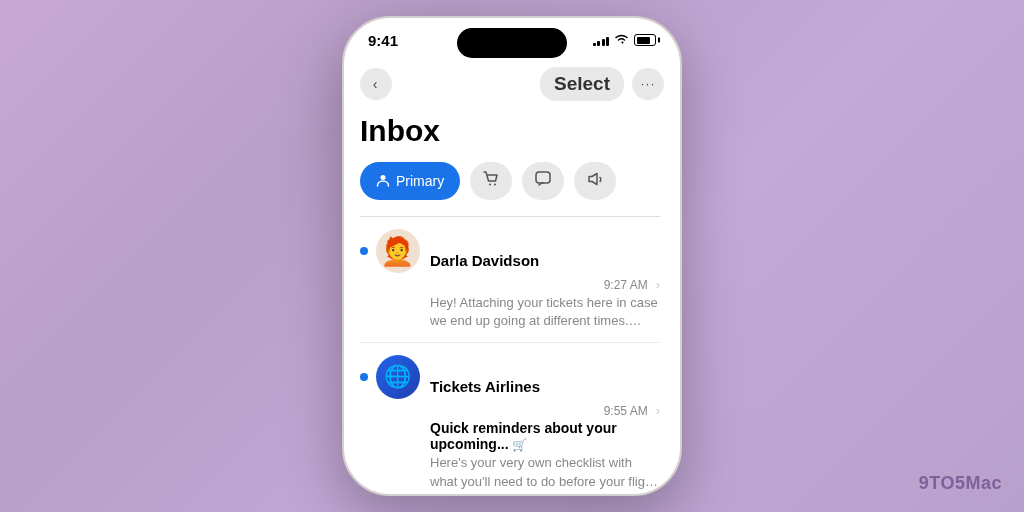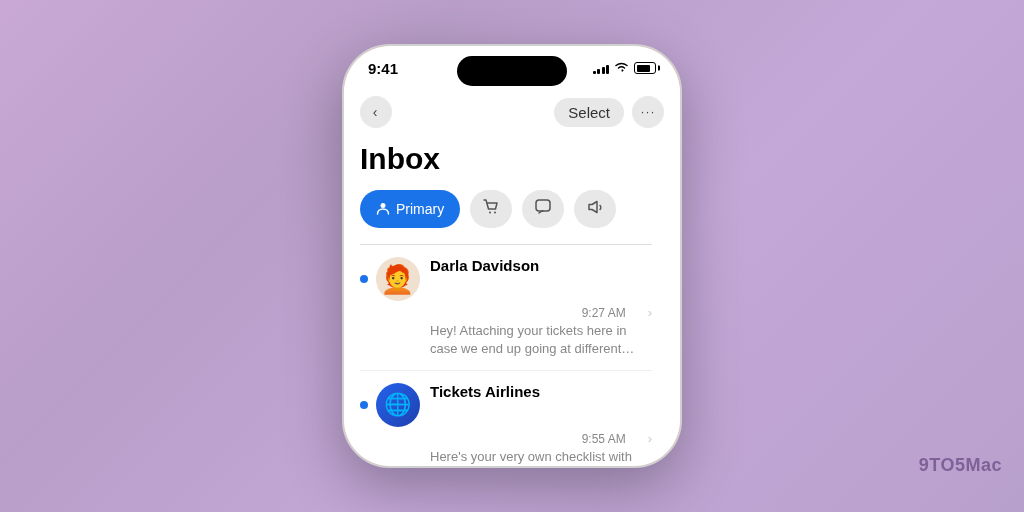--- a/index.html
+++ b/index.html
@@ -19,32 +19,32 @@
       position: relative;
       width: 100%;
       height: 100%;
       display: flex;
       align-items: center;
       justify-content: center;
     }
 
     .watermark {
       position: absolute;
-      bottom: 36px;
+      bottom: 18px;
       right: 22px;
       color: rgba(100, 70, 130, 0.7);
       font-size: 18px;
       font-weight: 600;
       letter-spacing: 0.5px;
     }
 
     
     .iphone {
       width: 340px;
-      height: 424px;
+      height: 480px;
       background: #fca5a5;
       border-radius: 48px;
       border: 2px solid #d0d0d0;
       box-shadow: 0 20px 60px rgba(0,0,0,0.3), inset 0 0 0 1px rgba(255,255,255,0.5);
       position: relative;
       overflow: hidden;
       display: flex;
       flex-direction: column;
     }
 
@@ -163,22 +163,22 @@
       display: flex;
       align-items: center;
       gap: 8px;
     }
 
     .select-btn {
       background: #e8e8e8;
       border: none;
       border-radius: 16px;
       padding: 6px 14px;
-      font-size: 15px;
-      font-weight: 400;
+      font-size: 19px;
+      font-weight: 700;
       color: #333;
       cursor: pointer;
     }
 
     .more-btn {
       width: 32px;
       height: 32px;
       background: #e8e8e8;
       border-radius: 50%;
       display: flex;
@@ -188,21 +188,21 @@
       font-size: 12px;
       color: #444;
       letter-spacing: 1px;
     }
 
     
     .content {
       background: #fff;
       flex: 1;
       overflow: hidden;
-      padding: 8px 28px 0 16px;
+      padding: 8px 20px 0 16px;
     }
 
     .inbox-title {
       font-size: 30px;
       font-weight: 700;
       color: #000;
       margin-bottom: 14px;
     }
 
     
@@ -296,35 +296,36 @@
     }
 
     .email-body {
       flex: 1;
       min-width: 0;
     }
 
     .email-header {
       display: flex;
       justify-content: space-between;
+      align-items: center;
       margin-bottom: 2px;
     }
 
     .email-sender {
       font-size: 15px;
       font-weight: 600;
       color: #000;
     }
 
     .email-time {
       font-size: 12px;
       color: #888;
       display: flex;
       align-items: center;
-      gap: 18px;
+      gap: 4px;
       margin-top: 48px;
     }
 
     .email-subject {
       font-size: 14px;
       font-weight: 600;
       color: #000;
       margin-bottom: 2px;
     }
 
@@ -458,20 +459,24 @@
             🌐
           </div>
           <div class="email-body">
             <div class="email-header">
               <span class="email-sender">Tickets Airlines</span>
               <span class="email-time">
                 <span>9:55 AM</span>
                 <span class="chevron">›</span>
               </span>
             </div>
+            <div class="email-subject">
+              <span>Quick reminders about your upcoming...</span>
+              <span class="shopping-badge"> 🛒</span>
+            </div>
             <div class="email-preview">Here's your very own checklist with what you'll need to do before your flight and wh...</div>
           </div>
         </div>
 
       </div>
     </div>
   </div>
 </div>
 
 </body></html>

